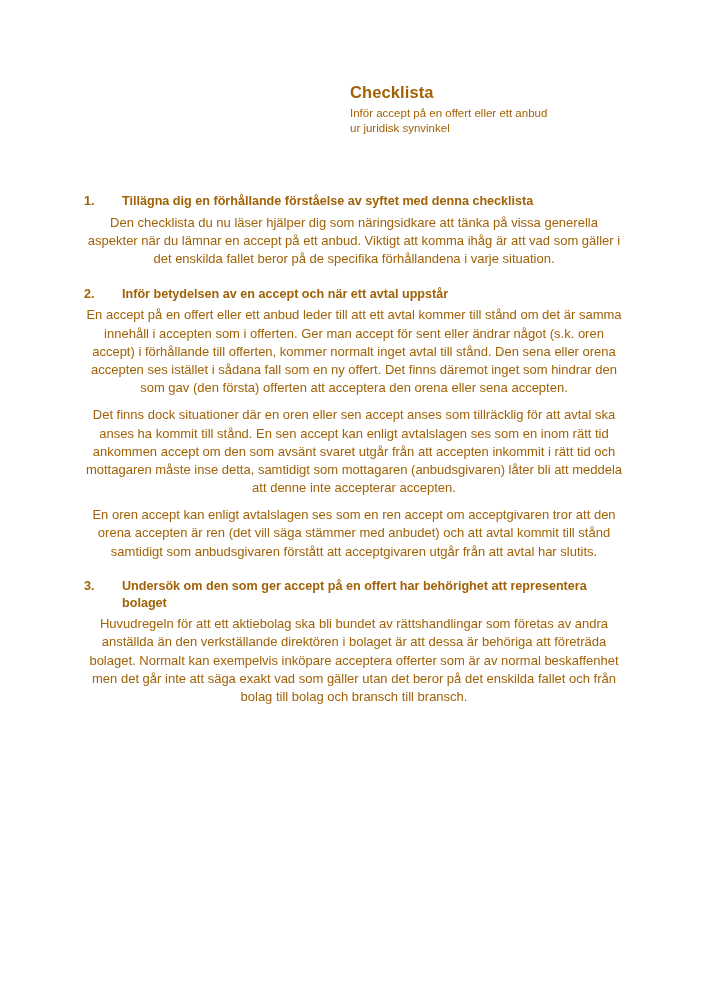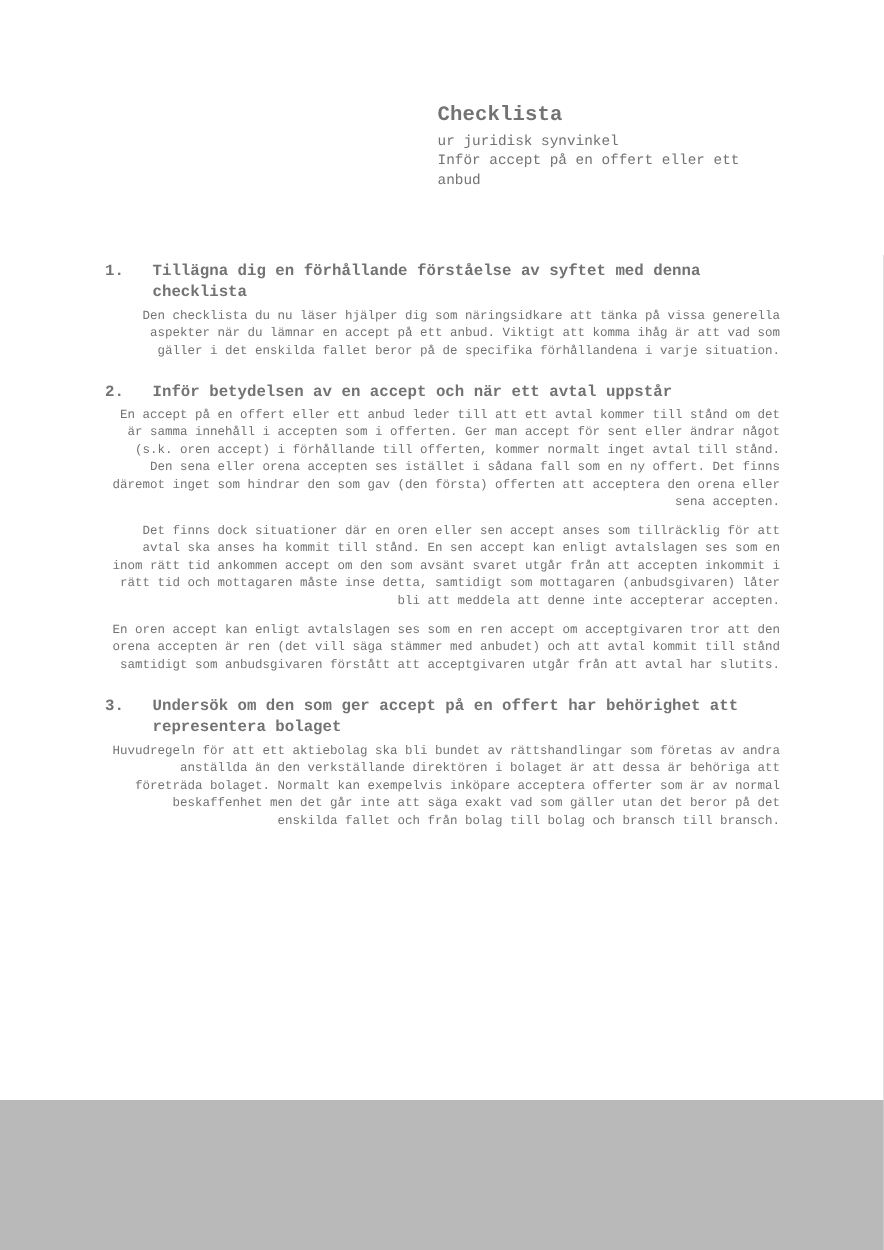--- a/index.html
+++ b/index.html
@@ -2,26 +2,26 @@
 <html><head>
 <meta charset="utf-8">
 <style>
   html, body {
     margin: 0;
     padding: 0;
     background: #b9b9b9;
   }
   .page {
     width: 707px;
-    height: 880px;
+    height: 1000px;
     background: #ffffff;
     position: relative;
     box-sizing: border-box;
-    font-family: Liberation Mono, monospace;
-    color: #737373;
+    font-family: Liberation Sans, sans-serif;
+    color: #a16207;
     overflow: hidden;
   }
   .content {
     position: absolute;
     left: 84px;
     top: 0;
     width: 540px;
   }
   .title-block {
     margin-top: 82px;
@@ -54,24 +54,24 @@
     margin: 0 0 4px 0;
   }
   .section-num {
     width: 38px;
     flex: 0 0 38px;
   }
   .section-heading-text {
     flex: 1 1 auto;
   }
   .para {
-    font-size: 10px;
+    font-size: 13px;
     line-height: 1.40;
     margin: 0 0 9px 0;
-    text-align: right;
+    text-align: center;
   }
   .para:last-child {
     margin-bottom: 0;
   }
   .section-gap {
     height: 17px;
   }
   .pagefoot {
     position: absolute;
     left: 0;
@@ -82,22 +82,22 @@
   }
 </style>
 </head>
 <body>
 
 <div class="page">
   <div class="content">
 
     <div class="title-block">
       <h1 class="doc-title">Checklista</h1>
+      <p class="doc-subtitle-line">Inför accept på en offert eller ett anbud</p>
       <p class="doc-subtitle-line">ur juridisk synvinkel</p>
-      <p class="doc-subtitle-line">Inför accept på en offert eller ett anbud</p>
     </div>
 
     <div class="sections">
 
       <div class="section">
         <div class="section-heading">
           <span class="section-num">1.</span>
           <span class="section-heading-text">Tillägna dig en förhållande förståelse av syftet med denna checklista</span>
         </div>
         <p class="para">Den checklista du nu läser hjälper dig som näringsidkare att tänka på vissa generella aspekter när du lämnar en accept på ett anbud. Viktigt att komma ihåg är att vad som gäller i det enskilda fallet beror på de specifika förhållandena i varje situation.</p>

